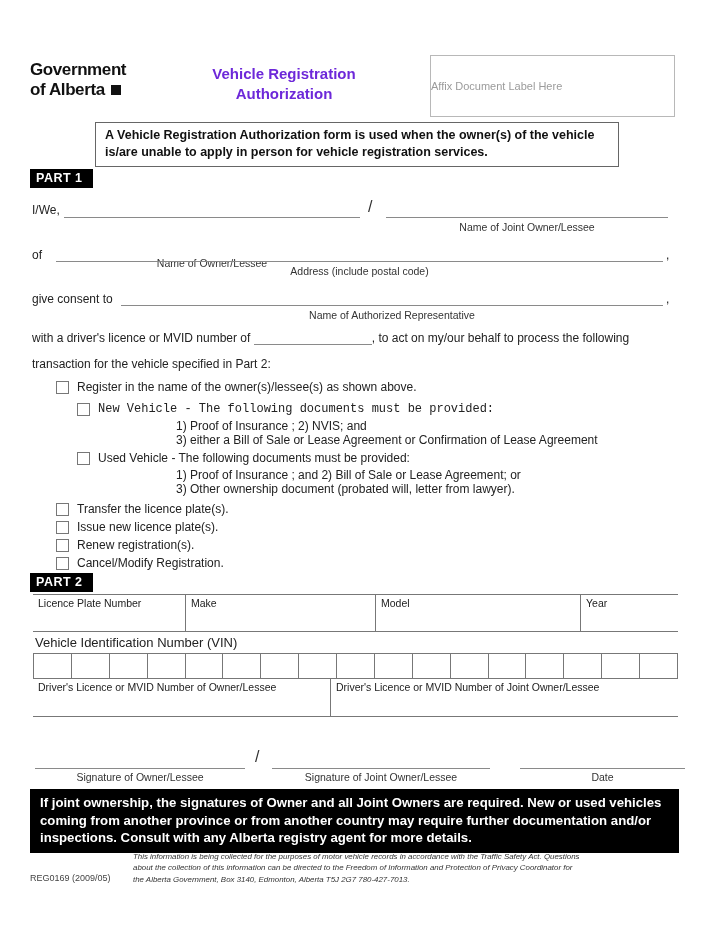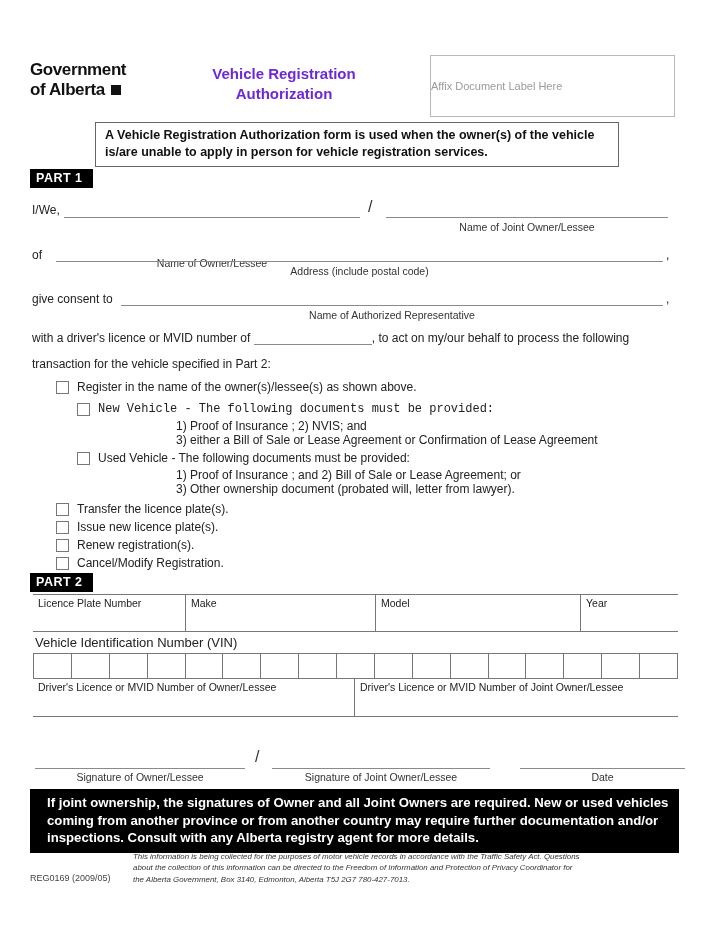--- a/index.html
+++ b/index.html
@@ -39,24 +39,24 @@
   .c1{width:152px;}
   .c2{width:190px;border-left:1px solid #777;}
   .c3{width:205px;border-left:1px solid #777;}
   .c4{flex:1;border-left:1px solid #777;}
   .vin-label{padding:3px 2px 2px 2px;font-size:13px;color:#222;height:16px;}
   .vin-row{display:flex;height:24px;border-top:1px solid #777;border-bottom:1px solid #777;border-right:1px solid #777;}
   .vin-cell{flex:1;border-left:1px solid #777;}
   .trow3{display:flex;height:37px;border-bottom:1px solid #777;}
   .trow3 .cell{box-sizing:border-box;padding:2px 5px;font-size:10.5px;color:#222;}
   .d1{width:297px;}
-  .d2{flex:1;border-left:1px solid #777;margin-left:24px;}
+  .d2{flex:1;border-left:1px solid #777;}
   
   .banner{left:30px;top:789px;width:649px;box-sizing:border-box;background:#000;color:#fff;
-    font-weight:bold;font-size:13.2px;line-height:1.33;padding:5px 10px 6px 17px;}
+    font-weight:bold;font-size:13.2px;line-height:1.33;padding:5px 10px 6px 10px;}
   
   .form-number{left:30px;top:873px;font-size:9px;color:#444;}
   .privacy{left:133px;top:851px;width:448px;font-size:7.9px;font-style:italic;line-height:1.45;color:#333;}
 </style>
 </head>
 <body>
 
 <div id="page">
 
   <div class="abs logo">

